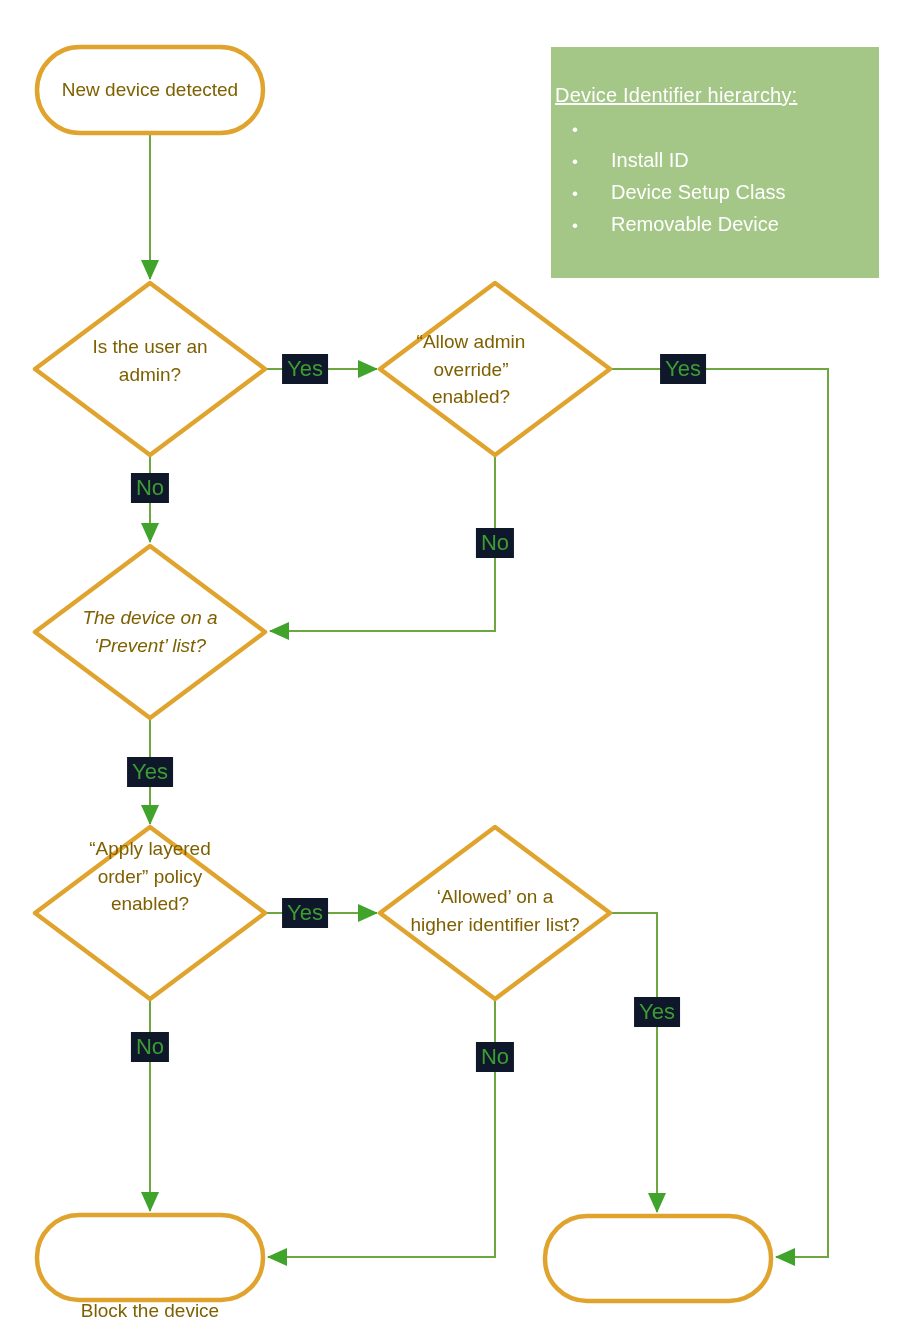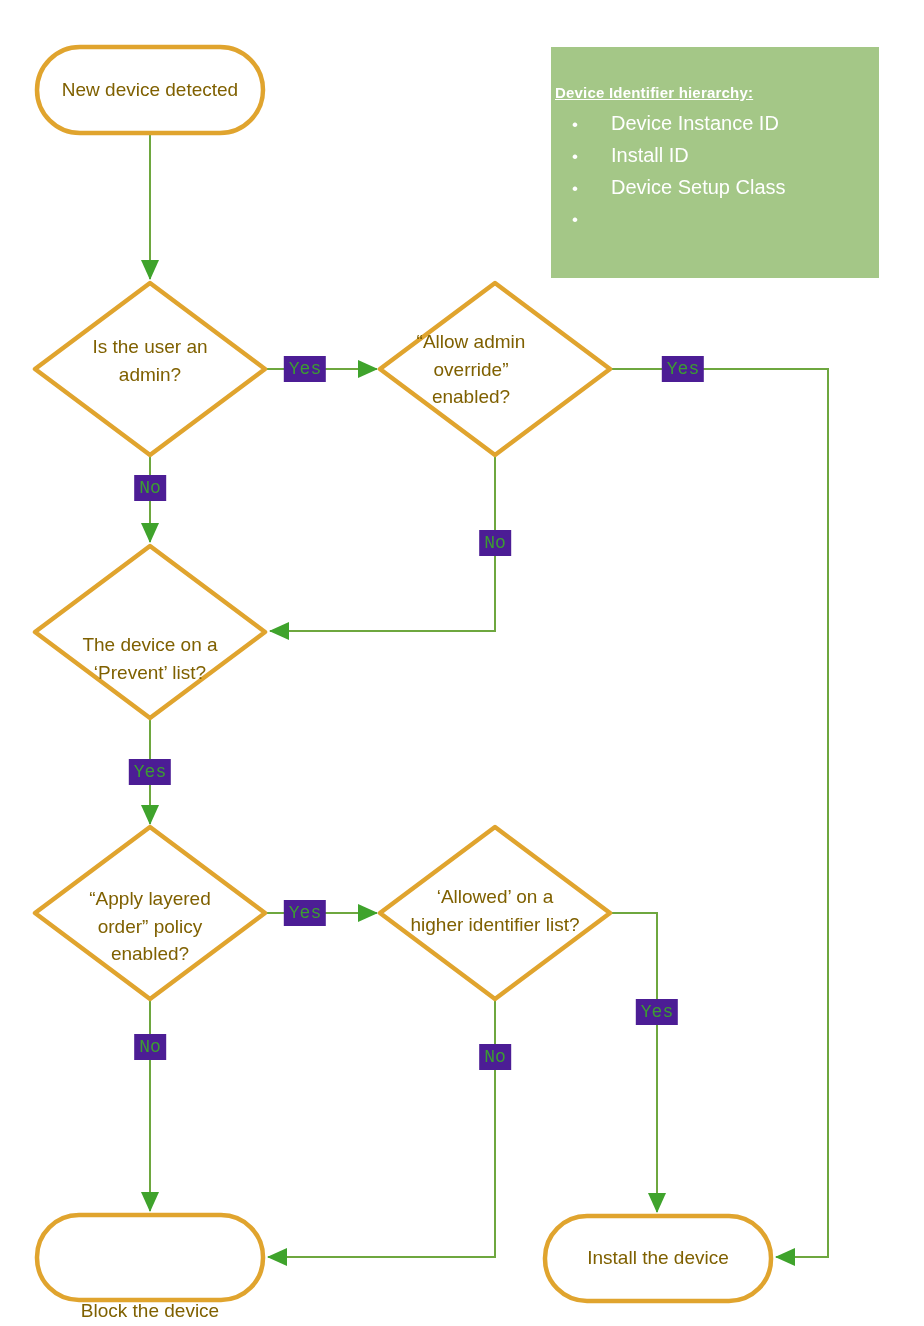--- a/index.html
+++ b/index.html
@@ -14,30 +14,30 @@
   .edge   { fill:none; stroke:var(--line-green,#6EA73F); stroke-width:2; }
   .arrowhead { fill:var(--arrow-green,#3FA32C); }
 
   .nlabel {
     position:absolute; transform:translate(-50%,-50%);
     text-align:center; color:var(--node-text,#7F6000);
     font-size:19px; line-height:1.45; white-space:normal;
   }
   .elabel {
     position:absolute; transform:translate(-50%,-50%);
-    color:var(--label-green,#3C9C32); background:#4c1d95;
-    font-size:18px; line-height:1; padding:4px 5px;font-family:Liberation Mono, monospace;
+    color:var(--label-green,#3C9C32); background:#0f172a;
+    font-size:22px; line-height:1; padding:4px 5px;
   }
   .infobox {
     position:absolute; left:551px; top:47px; width:328px; height:231px;
     background:var(--info-bg,#A4C787); color:var(--info-text,#FFFFFF);
     box-sizing:border-box; padding:37px 6px 0 4px;
   }
   .infobox .title {
-    font-size:15px; font-weight:bold; text-decoration:underline;
+    font-size:20px; font-weight:normal; text-decoration:underline;
     letter-spacing:0.2px;
   }
   .infobox ul { list-style:none; margin:7px 0 0 0; padding:0; }
   .infobox li { display:flex; align-items:baseline; padding-left:17px; font-size:20px; line-height:31px; }
   .infobox li .bullet { width:39px; flex:0 0 39px; font-size:17px; }
 </style>
 </head>
 <body>
 
 <div class="canvas">
@@ -66,50 +66,49 @@
     <polygon class="shape" points="150,546 265,632 150,718 35,632"></polygon>
     <polygon class="shape" points="150,827 265,913 150,999 35,913"></polygon>
     <polygon class="shape" points="495,827 610,913 495,999 380,913"></polygon>
     <rect class="shape" x="37" y="1215" width="226" height="85" rx="42"></rect>
     <rect class="shape" x="545" y="1216" width="226" height="85" rx="42"></rect>
   </svg>
 
   <div class="nlabel" style="left:150px; top:90px;  width:210px;">New device detected</div>
   <div class="nlabel" style="left:150px; top:361px; width:160px;">Is the user an admin?</div>
   <div class="nlabel" style="left:471px; top:369px; width:150px;">“Allow admin override” enabled?</div>
-  <div class="nlabel" style="left:150px; top:659px; width:170px;">The device on a ‘Prevent’ list?</div>
-  <div class="nlabel" style="left:150px; top:926px; width:150px;">“Apply layered order” policy enabled?</div>
+  <div class="nlabel" style="left:150px; top:632px; width:170px;font-style:italic;">The device on a ‘Prevent’ list?</div>
+  <div class="nlabel" style="left:150px; top:876px; width:150px;">“Apply layered order” policy enabled?</div>
   <div class="nlabel" style="left:495px; top:911px; width:170px;">‘Allowed’ on a higher identifier list?</div>
   <div class="nlabel" style="left:150px; top:1311px; width:210px;">Block the device</div>
-  <div class="nlabel" style="left:658px; top:1258px; width:210px;">Install the device</div>
 
   <span class="elabel" style="left:305px; top:369px;">Yes</span>
   <span class="elabel" style="left:150px; top:488px;">No</span>
   <span class="elabel" style="left:683px; top:369px;">Yes</span>
   <span class="elabel" style="left:495px; top:543px;">No</span>
   <span class="elabel" style="left:150px; top:772px;">Yes</span>
   <span class="elabel" style="left:305px; top:913px;">Yes</span>
   <span class="elabel" style="left:150px; top:1047px;">No</span>
   <span class="elabel" style="left:657px; top:1012px;">Yes</span>
   <span class="elabel" style="left:495px; top:1057px;">No</span>
 
   <div class="infobox">
     <div class="title">Device Identifier hierarchy:</div>
     <ul>
       <li>
           <span class="bullet">•</span>
-          <span>Device Instance ID</span>
         </li>
       <li>
           <span class="bullet">•</span>
           <span>Install ID</span>
         </li>
       <li>
           <span class="bullet">•</span>
           <span>Device Setup Class</span>
         </li>
       <li>
           <span class="bullet">•</span>
+          <span>Removable Device</span>
         </li>
     </ul>
   </div>
 
 </div>
 
 </body></html>

